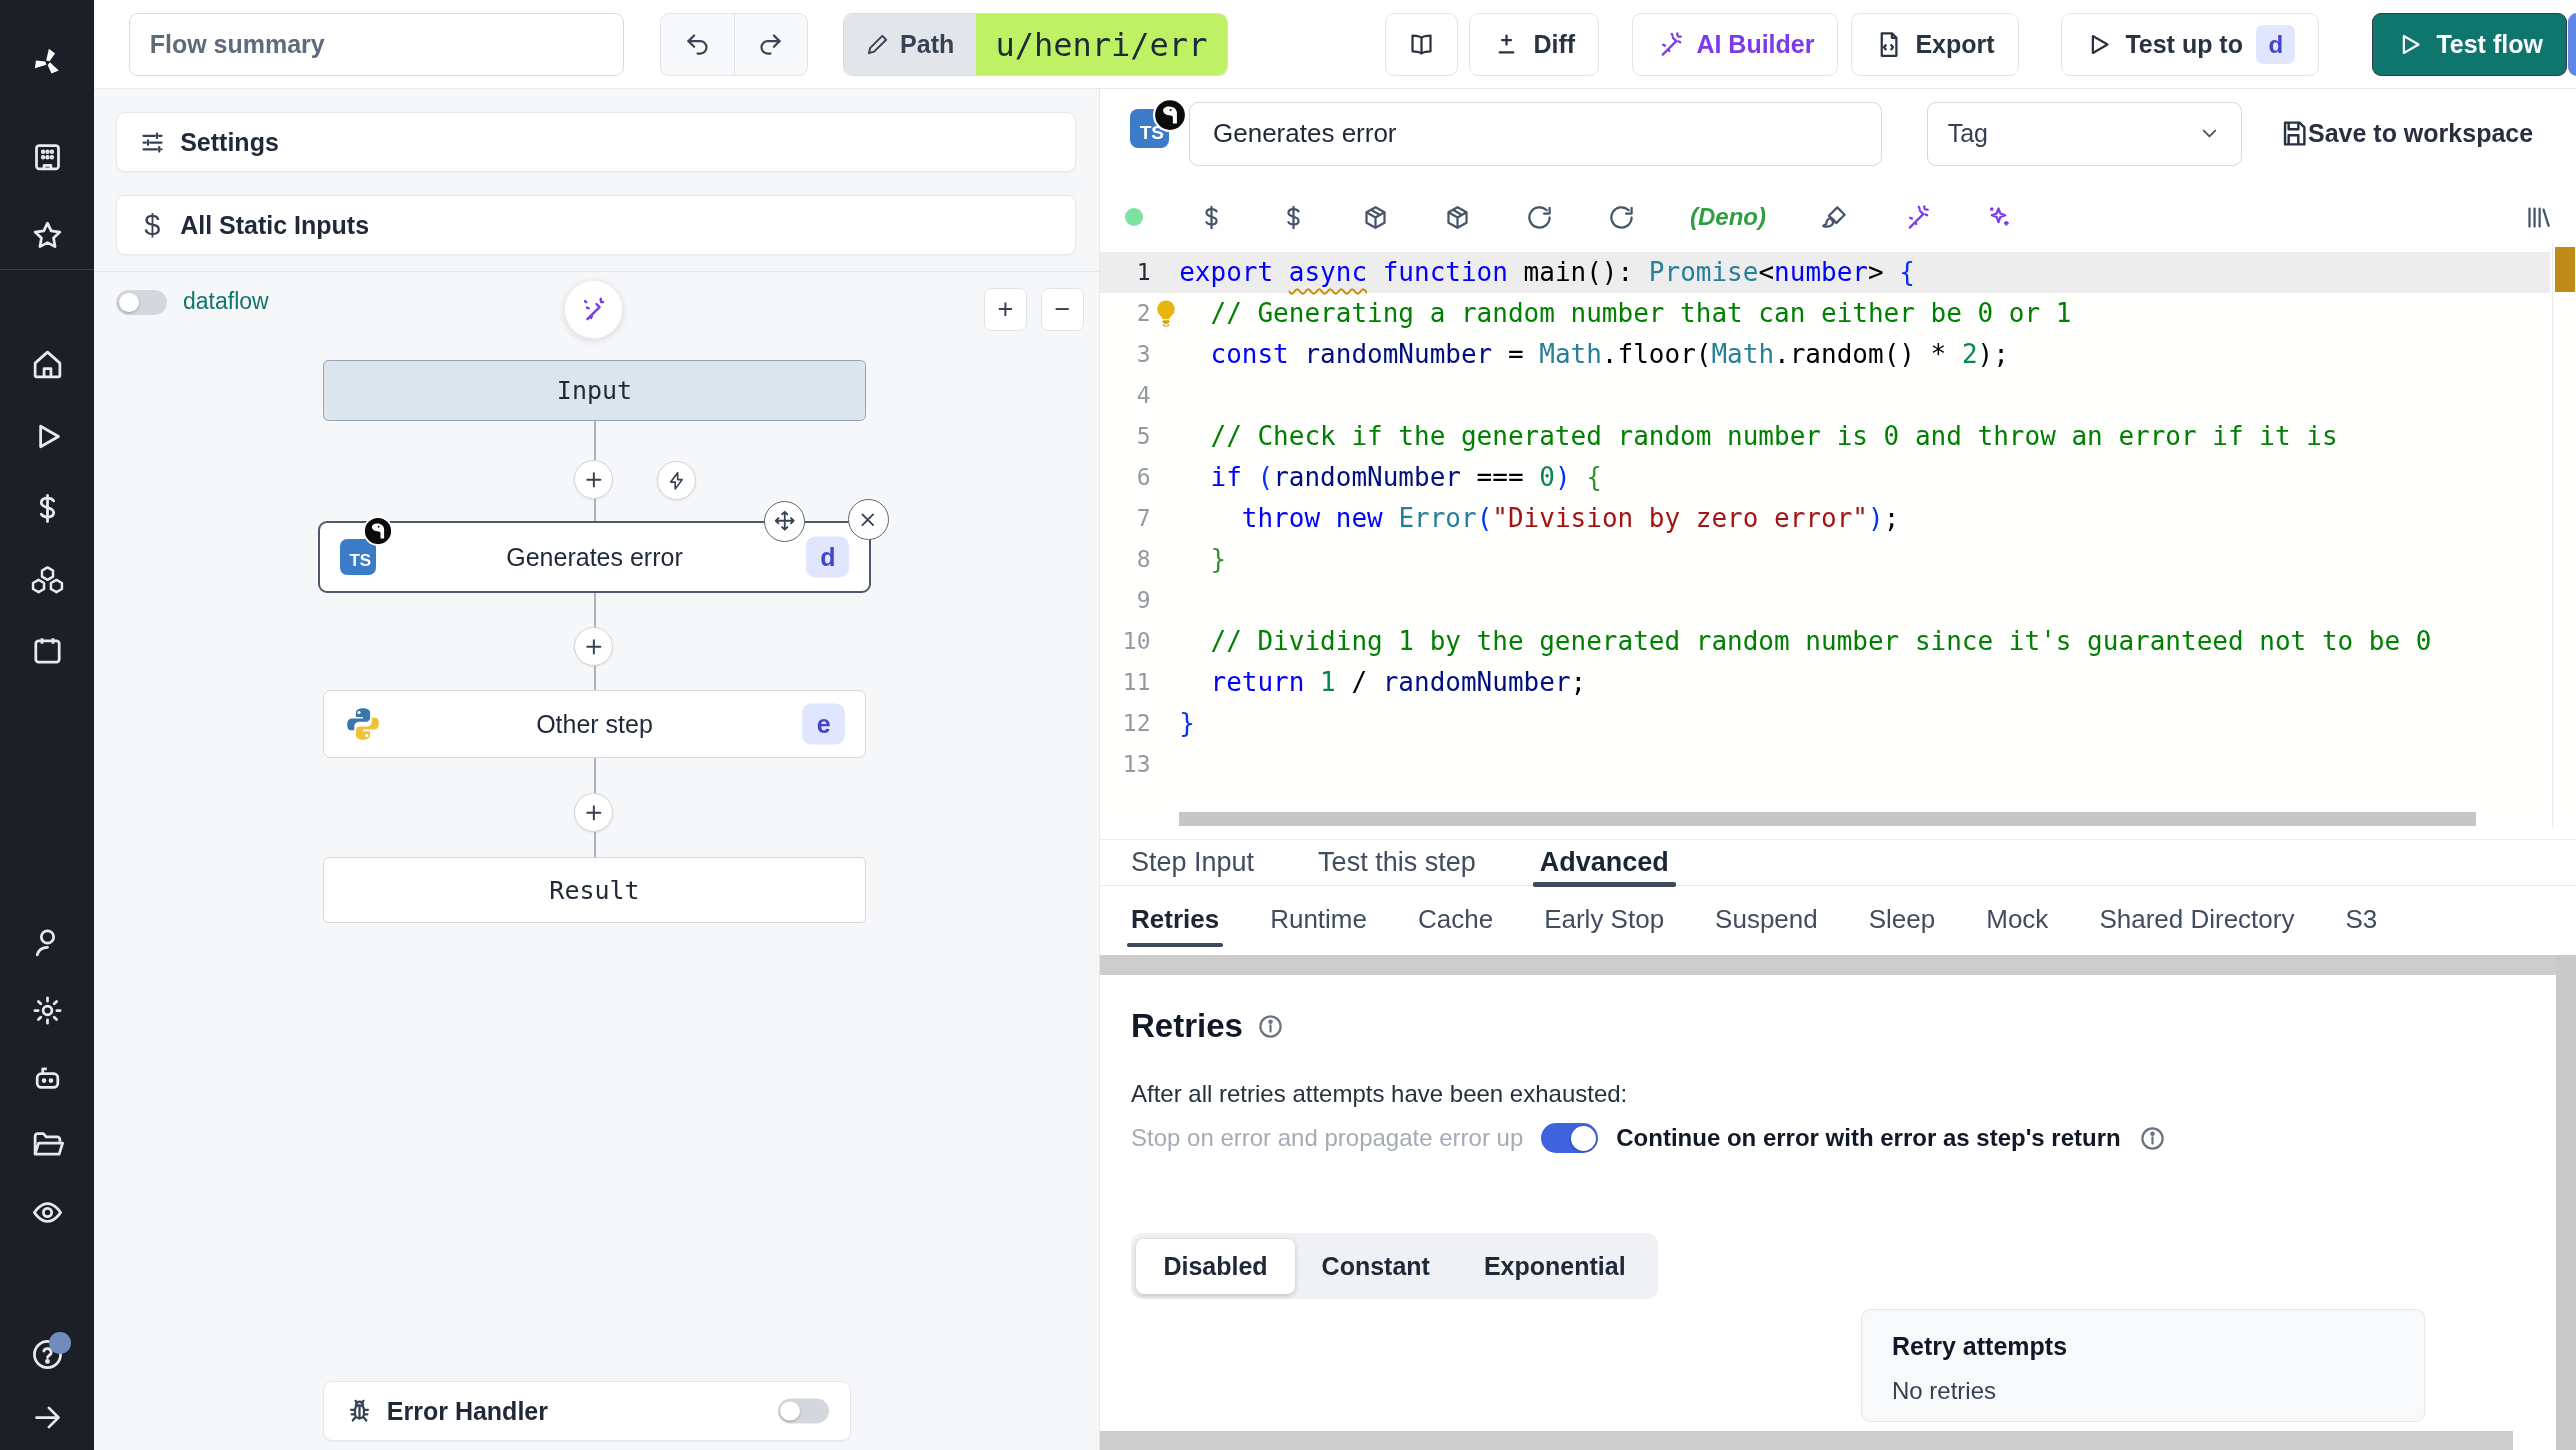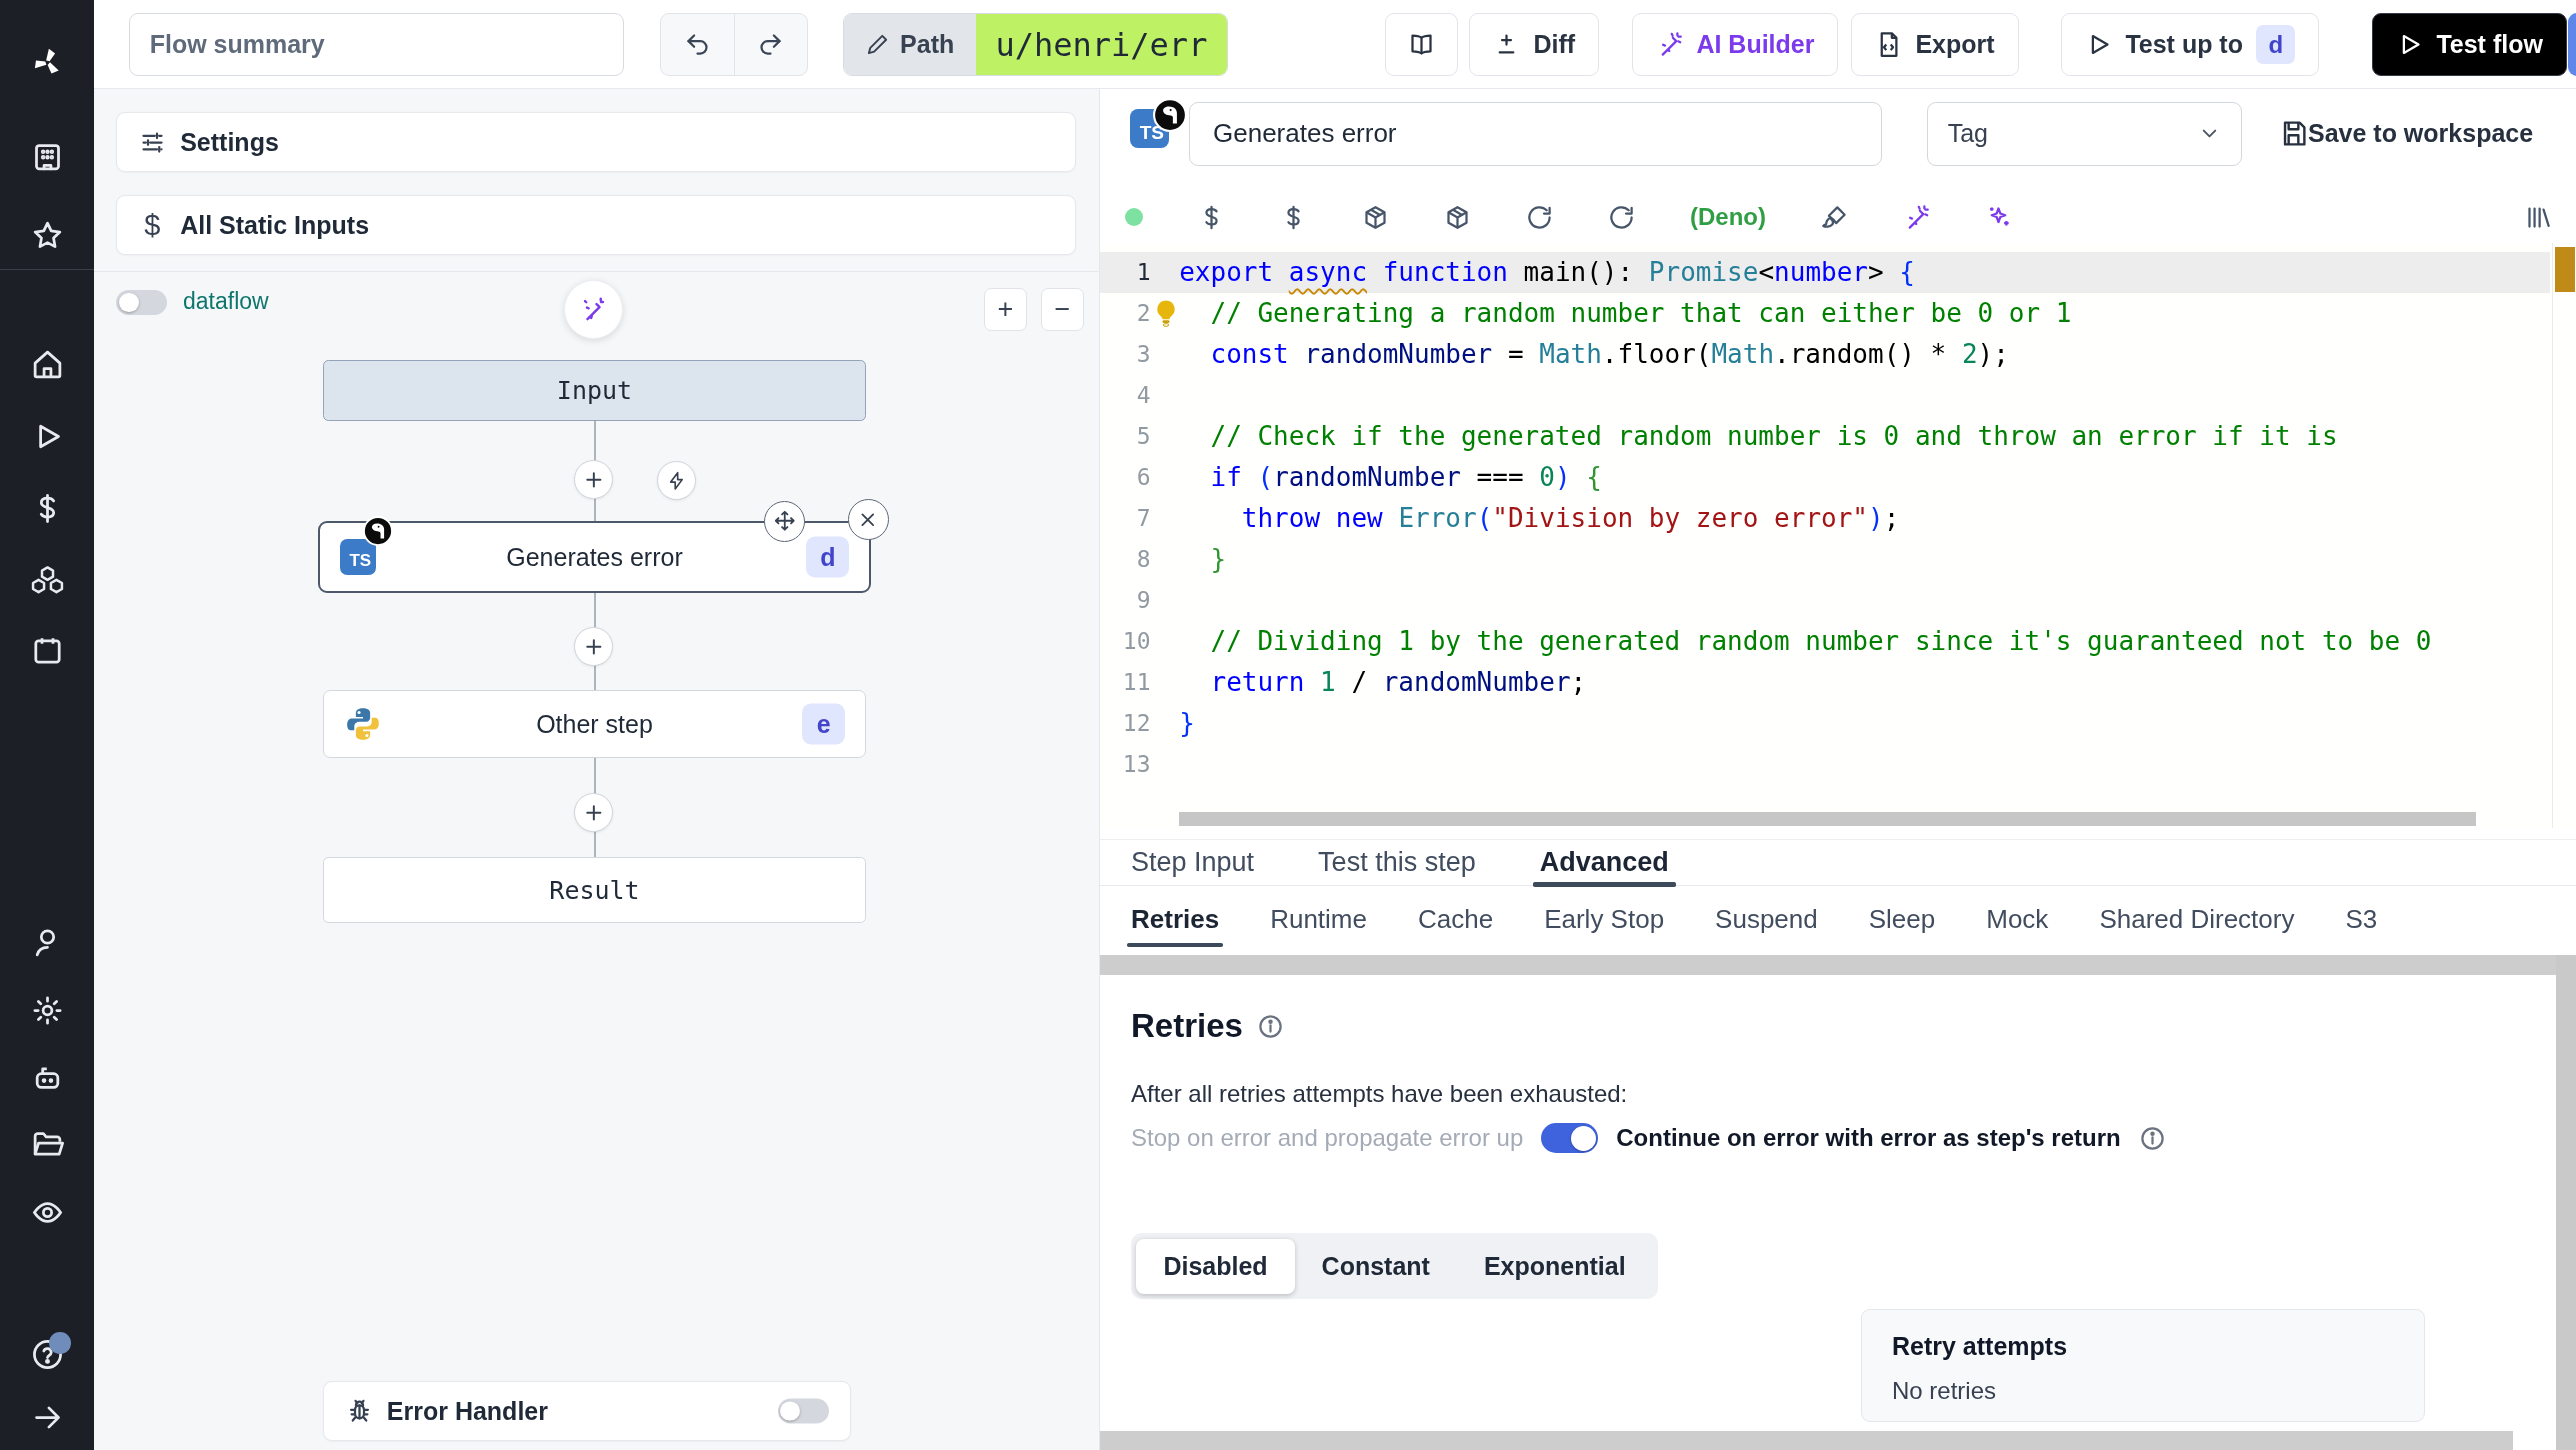--- a/index.html
+++ b/index.html
@@ -28,21 +28,21 @@
   .flow-summary{position:absolute;left:35px;top:13.4px;width:495px;height:63px;border:1.3px solid #d7dbe2;border-radius:9px;padding:0 19.7px;font-size:25px;font-weight:600;color:#5f6b7a;font-family:"Liberation Sans",sans-serif;outline:none;background:#fff;}
   .flow-summary::placeholder{color:#5f6b7a;}
   .undoredo{position:absolute;left:566px;top:13.4px;width:148px;height:63px;border:1.3px solid #e1e4ea;border-radius:9px;overflow:hidden;display:flex;background:#f7f8fa;}
   .undoredo .ur{flex:1;display:flex;align-items:center;justify-content:center;color:#3a4656;}
   .undoredo .ur+.ur{border-left:0.9px solid #e1e4ea;}
   .undoredo svg{width:27px;height:27px;}
   .pathgrp{position:absolute;left:749px;top:13.4px;height:63px;border:1.3px solid #d7dbe2;border-radius:9px;display:flex;overflow:hidden;}
   .path-seg{display:flex;align-items:center;gap:11.6px;background:#e2e6eb;padding:0 21.5px;font-size:25px;font-weight:600;color:#374151;}
   .path-seg svg{width:23px;height:23px;}
   .path-val{display:flex;align-items:center;background:#bef264;padding:0 19.7px;font-size:32px;color:#1f2937;}
-  .dark-btn{background:#000000;border-color:#353c49;color:#fff;}
+  .dark-btn{background:#0f766e;border-color:#353c49;color:#fff;}
   .purple{color:var(--ai-purple);}
   .partial-btn{position:absolute;left:2474px;top:13.4px;width:39px;height:63px;background:#5f87ea;border-radius:9px;}
 
   
   .flow-panel{position:absolute;left:94px;top:89px;width:1005px;height:1361px;background:#f5f7f9;}
   .card{position:absolute;background:#fff;border:0.9px solid #e6e8ec;border-radius:9px;box-shadow:0 0.9px 1.8px rgba(0,0,0,.04);display:flex;align-items:center;gap:14.3px;padding:0 21.5px;font-size:25px;font-weight:600;color:#1f2937;}
   .card svg{width:27px;height:27px;color:#374151;}
   .flow-divider{position:absolute;left:0;top:182px;width:1005px;height:0.9px;background:#e6e8ec;}
   .toggle{border-radius:894px;background:#d4d8de;position:relative;flex:none;}
   .toggle::after{content:"";position:absolute;border-radius:50%;background:#fff;box-shadow:0 0.9px 2.7px rgba(0,0,0,.3);}
@@ -78,21 +78,21 @@
   .lang-icon{position:absolute;left:29.5px;top:19.7px;width:39px;height:39px;border-radius:8px;background:#3c7bc8;color:#fff;font-weight:800;font-size:19px;display:flex;align-items:flex-end;justify-content:flex-end;padding:0 4.5px 3.6px 0;}
   .lang-deno{position:absolute;left:23px;top:-10.7px;width:34px;height:34px;}
   .name-input{position:absolute;left:89px;top:12.5px;width:693px;height:64px;border:1.3px solid #d3d7de;border-radius:9px;padding:0 23px;font-size:26px;font-weight:500;color:#1f2937;font-family:"Liberation Sans",sans-serif;outline:none;}
   .tag-select{position:absolute;left:827px;top:12.5px;width:315px;height:64px;border:1.3px solid #d3d7de;border-radius:9px;display:flex;align-items:center;justify-content:space-between;padding:0 19.7px;font-size:25px;color:#374151;}
   .tag-select svg{width:23px;height:23px;color:#4b5563;}
   .save-btn{position:absolute;left:1179px;top:12.5px;height:64px;display:flex;align-items:center;gap:0;font-size:25px;font-weight:600;color:#27303f;}
   .save-btn svg{width:29px;height:29px;}
   .code-toolbar{position:absolute;left:0;top:101px;width:1477px;height:54px;display:flex;align-items:center;padding-left:25px;gap:55px;color:#475569;}
   .code-toolbar svg{width:27px;height:27px;flex:none;}
   .dot{width:18px;height:18px;border-radius:50%;background:var(--status-green);}
-  .deno-label{font-size:24px;font-weight:600;color:var(--deno-green);}
+  .deno-label{font-size:24px;font-weight:600;color:var(--deno-green);font-style:italic;}
   .lib-icon{position:absolute;right:25px;color:#475569;}
 
   
   .editor{position:absolute;left:0;top:154px;width:1477px;height:585px;background:#fffffe;}
   .gutter{position:absolute;left:0;top:9px;width:72px;}
   .ln{height:41px;line-height:41px;text-align:right;padding-right:21.5px;color:#9199a1;font-size:23px;font-family:"DejaVu Sans Mono",monospace;}
   .ln.active{color:#1f2937;background:#ededed;}
   .lines{position:absolute;left:72px;top:9px;right:27px;}
   .cl{height:41px;line-height:41px;white-space:pre;font-size:26px;font-family:"DejaVu Sans Mono",monospace;color:#000;position:relative;padding-left:7.2px;}
   .cl.hl{background:#ededed;}

